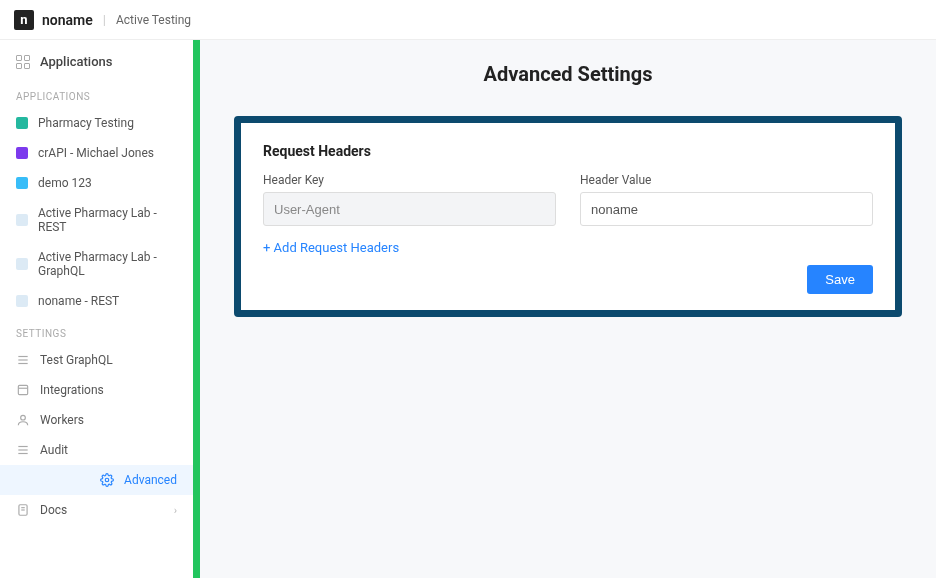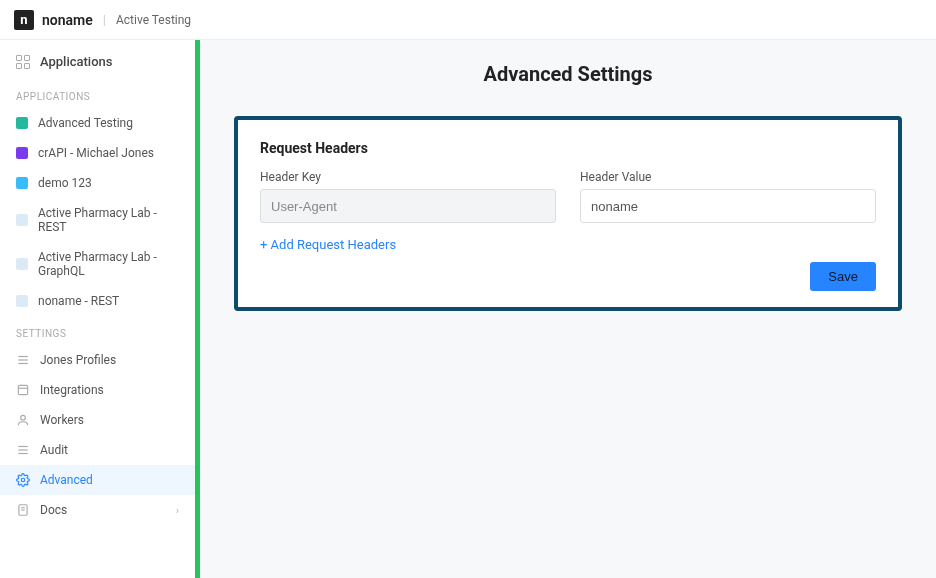--- a/index.html
+++ b/index.html
@@ -45,21 +45,21 @@
     font-size: 12px;
     color: #666;
   }
   .layout {
     display: flex;
     height: calc(578px - 40px);
   }
   .sidebar {
     width: 200px;
     background: #fff;
-    border-right: 5px solid #22c55e;
+    border-right: 7px solid #22c55e;
     overflow-y: auto;
     padding-bottom: 20px;
   }
   .side-header {
     display: flex;
     align-items: center;
     gap: 10px;
     padding: 14px 16px 10px 16px;
     font-size: 13px;
     color: #444;
@@ -88,20 +88,21 @@
     align-items: center;
     gap: 10px;
     padding: 8px 16px;
     font-size: 12px;
     color: #555;
     cursor: pointer;
   }
   .side-item.active {
     background: #eef6ff;
     color: #2684ff;
+    justify-content: flex-end;
   }
   .side-item.active .settings-icon svg { stroke: #2684ff; }
   .swatch {
     width: 12px; height: 12px;
     border-radius: 2px;
     flex-shrink: 0;
   }
   .settings-icon {
     width: 14px; height: 14px;
     display: flex;
@@ -124,21 +125,21 @@
   }
   .page-title {
     font-size: 20px;
     font-weight: 700;
     color: #222;
     margin-bottom: 30px;
     text-align: center;
   }
   .card {
     background: #fff;
-    border: 4px solid #0c4a6e;
+    border: 7px solid #0c4a6e;
     border-radius: 4px;
     padding: 20px 22px 16px 22px;
   }
   .card-title {
     font-size: 14px;
     font-weight: 700;
     color: #222;
     margin-bottom: 14px;
   }
   .row {
@@ -176,21 +177,21 @@
     cursor: pointer;
     display: inline-block;
   }
   .button-row {
     display: flex;
     justify-content: flex-end;
     margin-top: 10px;
   }
   .btn-primary {
     background: #2684ff;
-    color: #0f172a;
+    color: #ffffff;
     border: none;
     border-radius: 3px;
     padding: 7px 18px;
     font-size: 13px;
     cursor: pointer;
   }
 </style>
 </head>
 <body>
 
@@ -211,21 +212,21 @@
           <span></span>
           <span></span>
         </span>
       <span>Applications</span>
     </div>
 
     <div class="section-label">APPLICATIONS</div>
 
     <div class="side-item">
       <span class="swatch" style="background:#24b89f"></span>
-      <span>Advanced Testing</span>
+      <span>Pharmacy Testing</span>
     </div>
     <div class="side-item">
       <span class="swatch" style="background:#7c3aed"></span>
       <span>crAPI - Michael Jones</span>
     </div>
     <div class="side-item">
       <span class="swatch" style="background:#38bdf8"></span>
       <span>demo 123</span>
     </div>
     <div class="side-item">
@@ -244,21 +245,21 @@
     <div class="section-label">SETTINGS</div>
 
     <div class="side-item">
       <span class="settings-icon">
         <svg width="14" height="14" viewBox="0 0 24 24" fill="none" stroke-width="2">
             <line x1="4" y1="6" x2="20" y2="6"></line>
             <line x1="4" y1="12" x2="20" y2="12"></line>
             <line x1="4" y1="18" x2="20" y2="18"></line>
           </svg>
       </span>
-      <span>Jones Profiles</span>
+      <span>Test GraphQL</span>
     </div>
     <div class="side-item">
       <span class="settings-icon">
         <svg width="14" height="14" viewBox="0 0 24 24" fill="none" stroke-width="2">
             <rect x="4" y="4" width="16" height="16" rx="2"></rect>
             <line x1="4" y1="9" x2="20" y2="9"></line>
           </svg>
       </span>
       <span>Integrations</span>
     </div>

